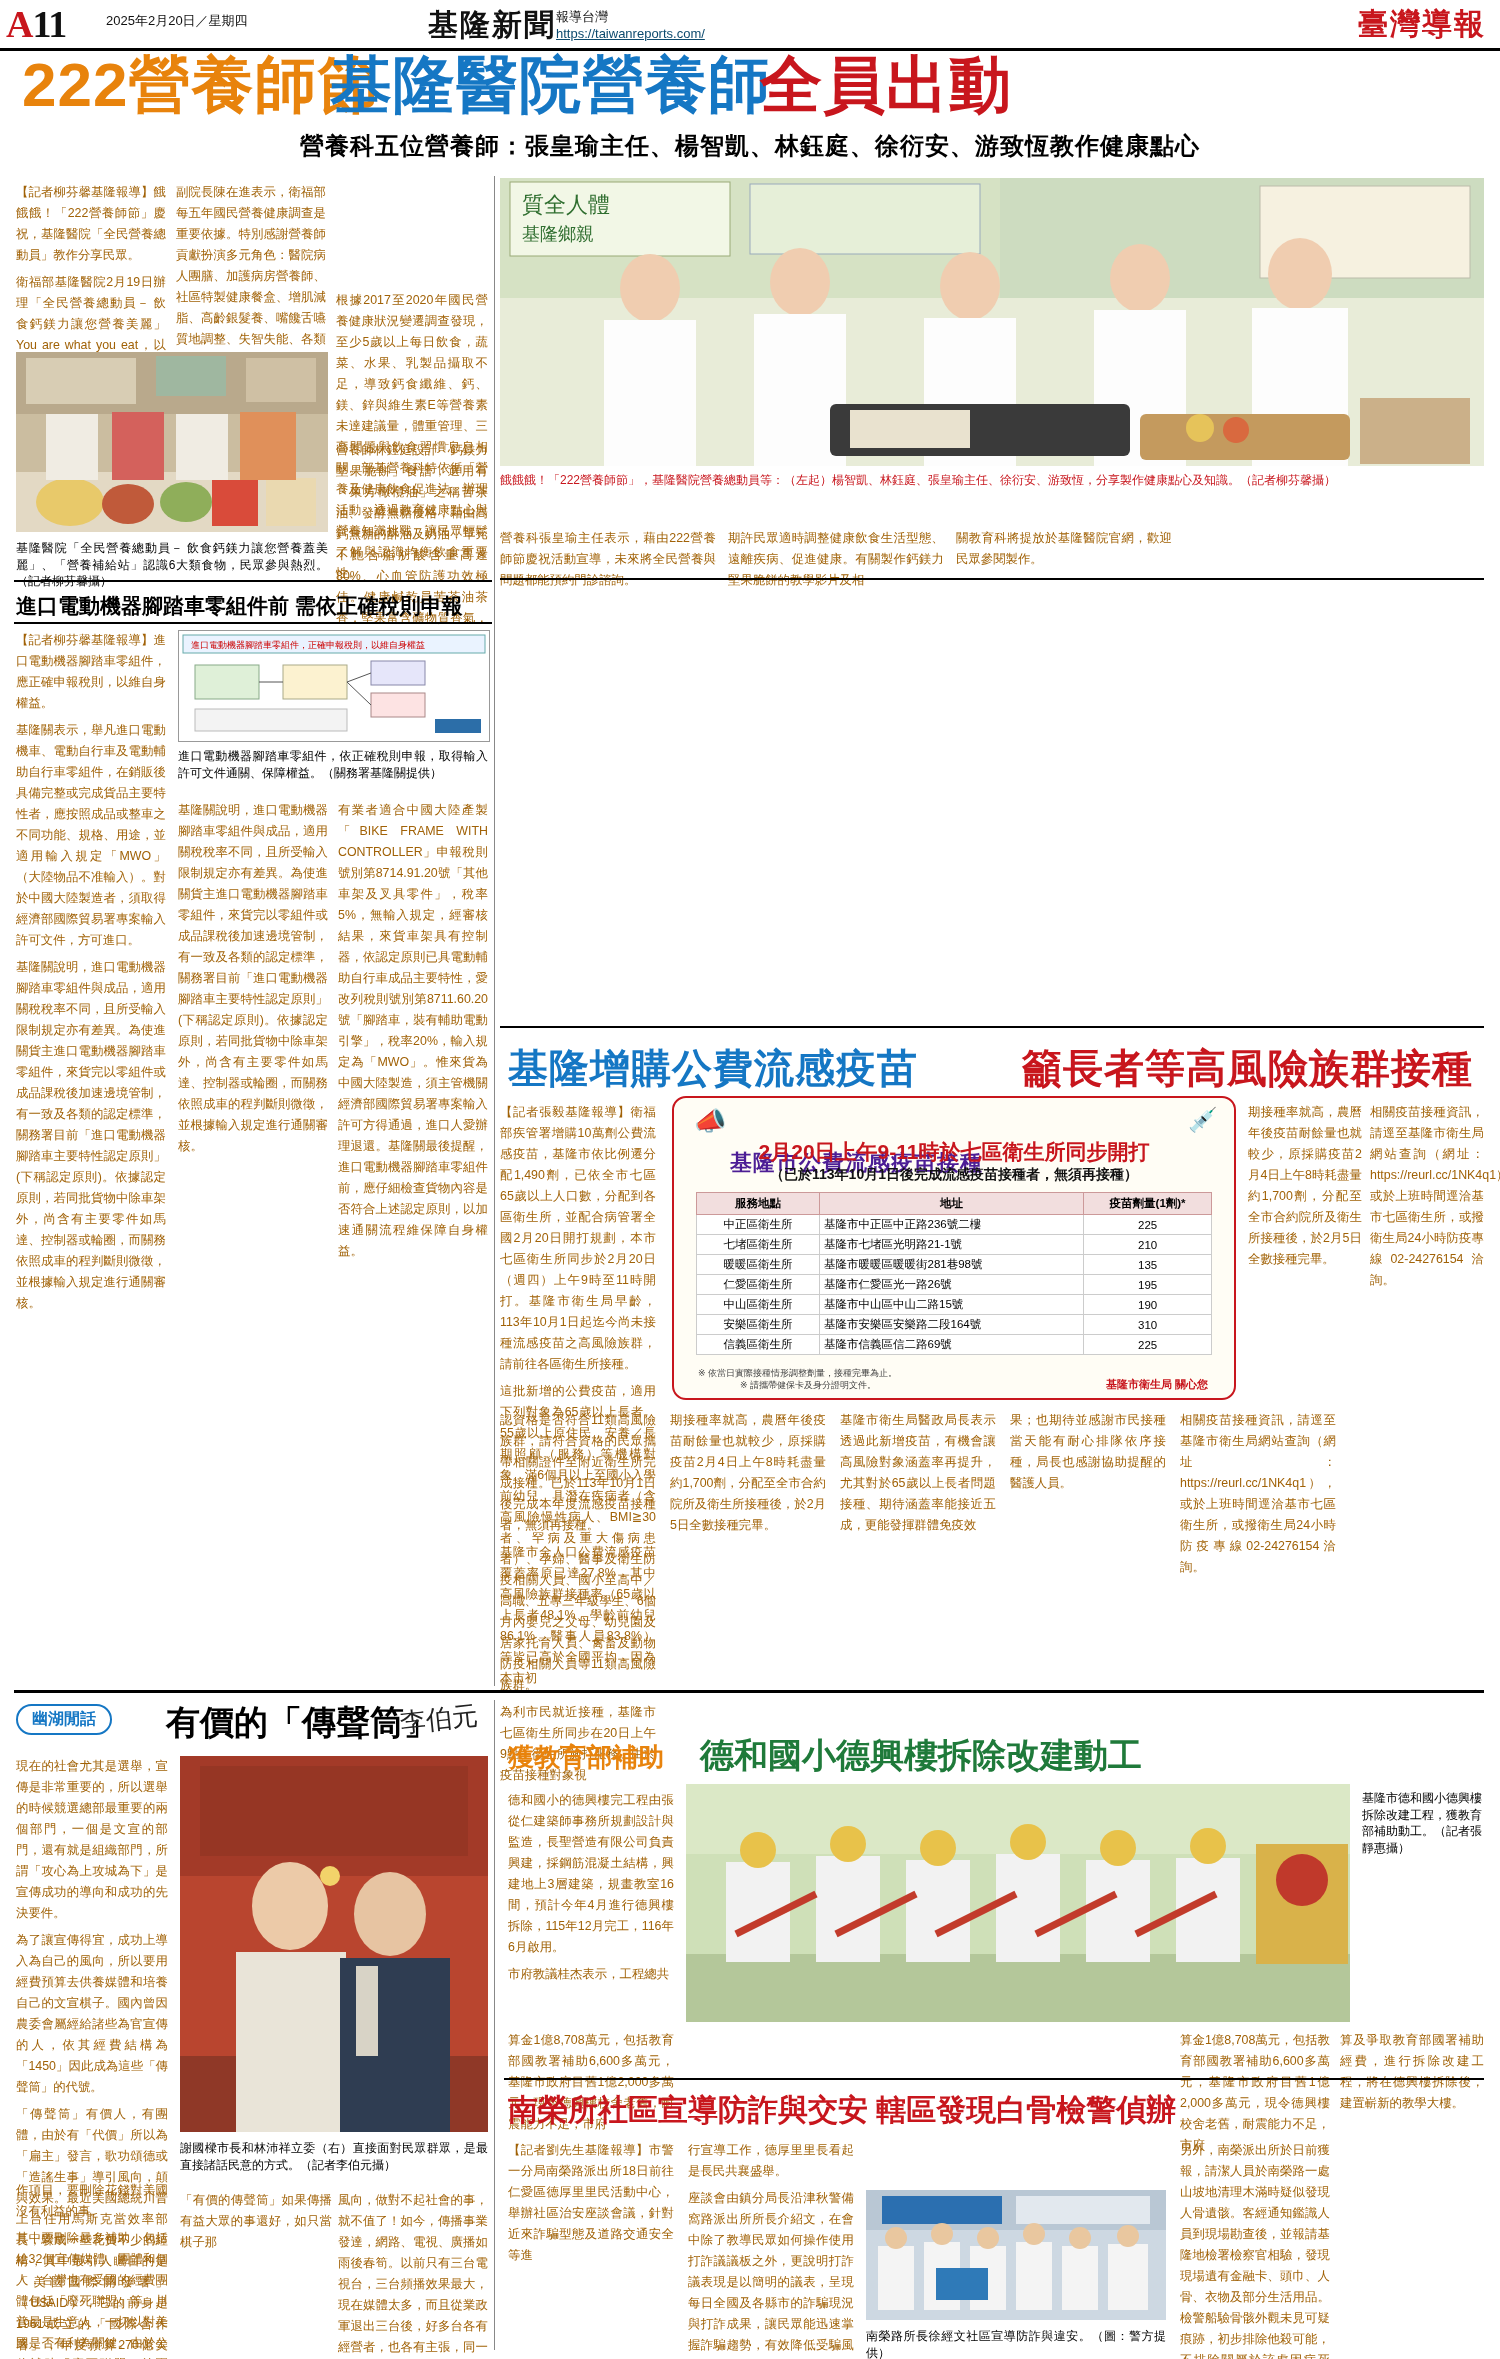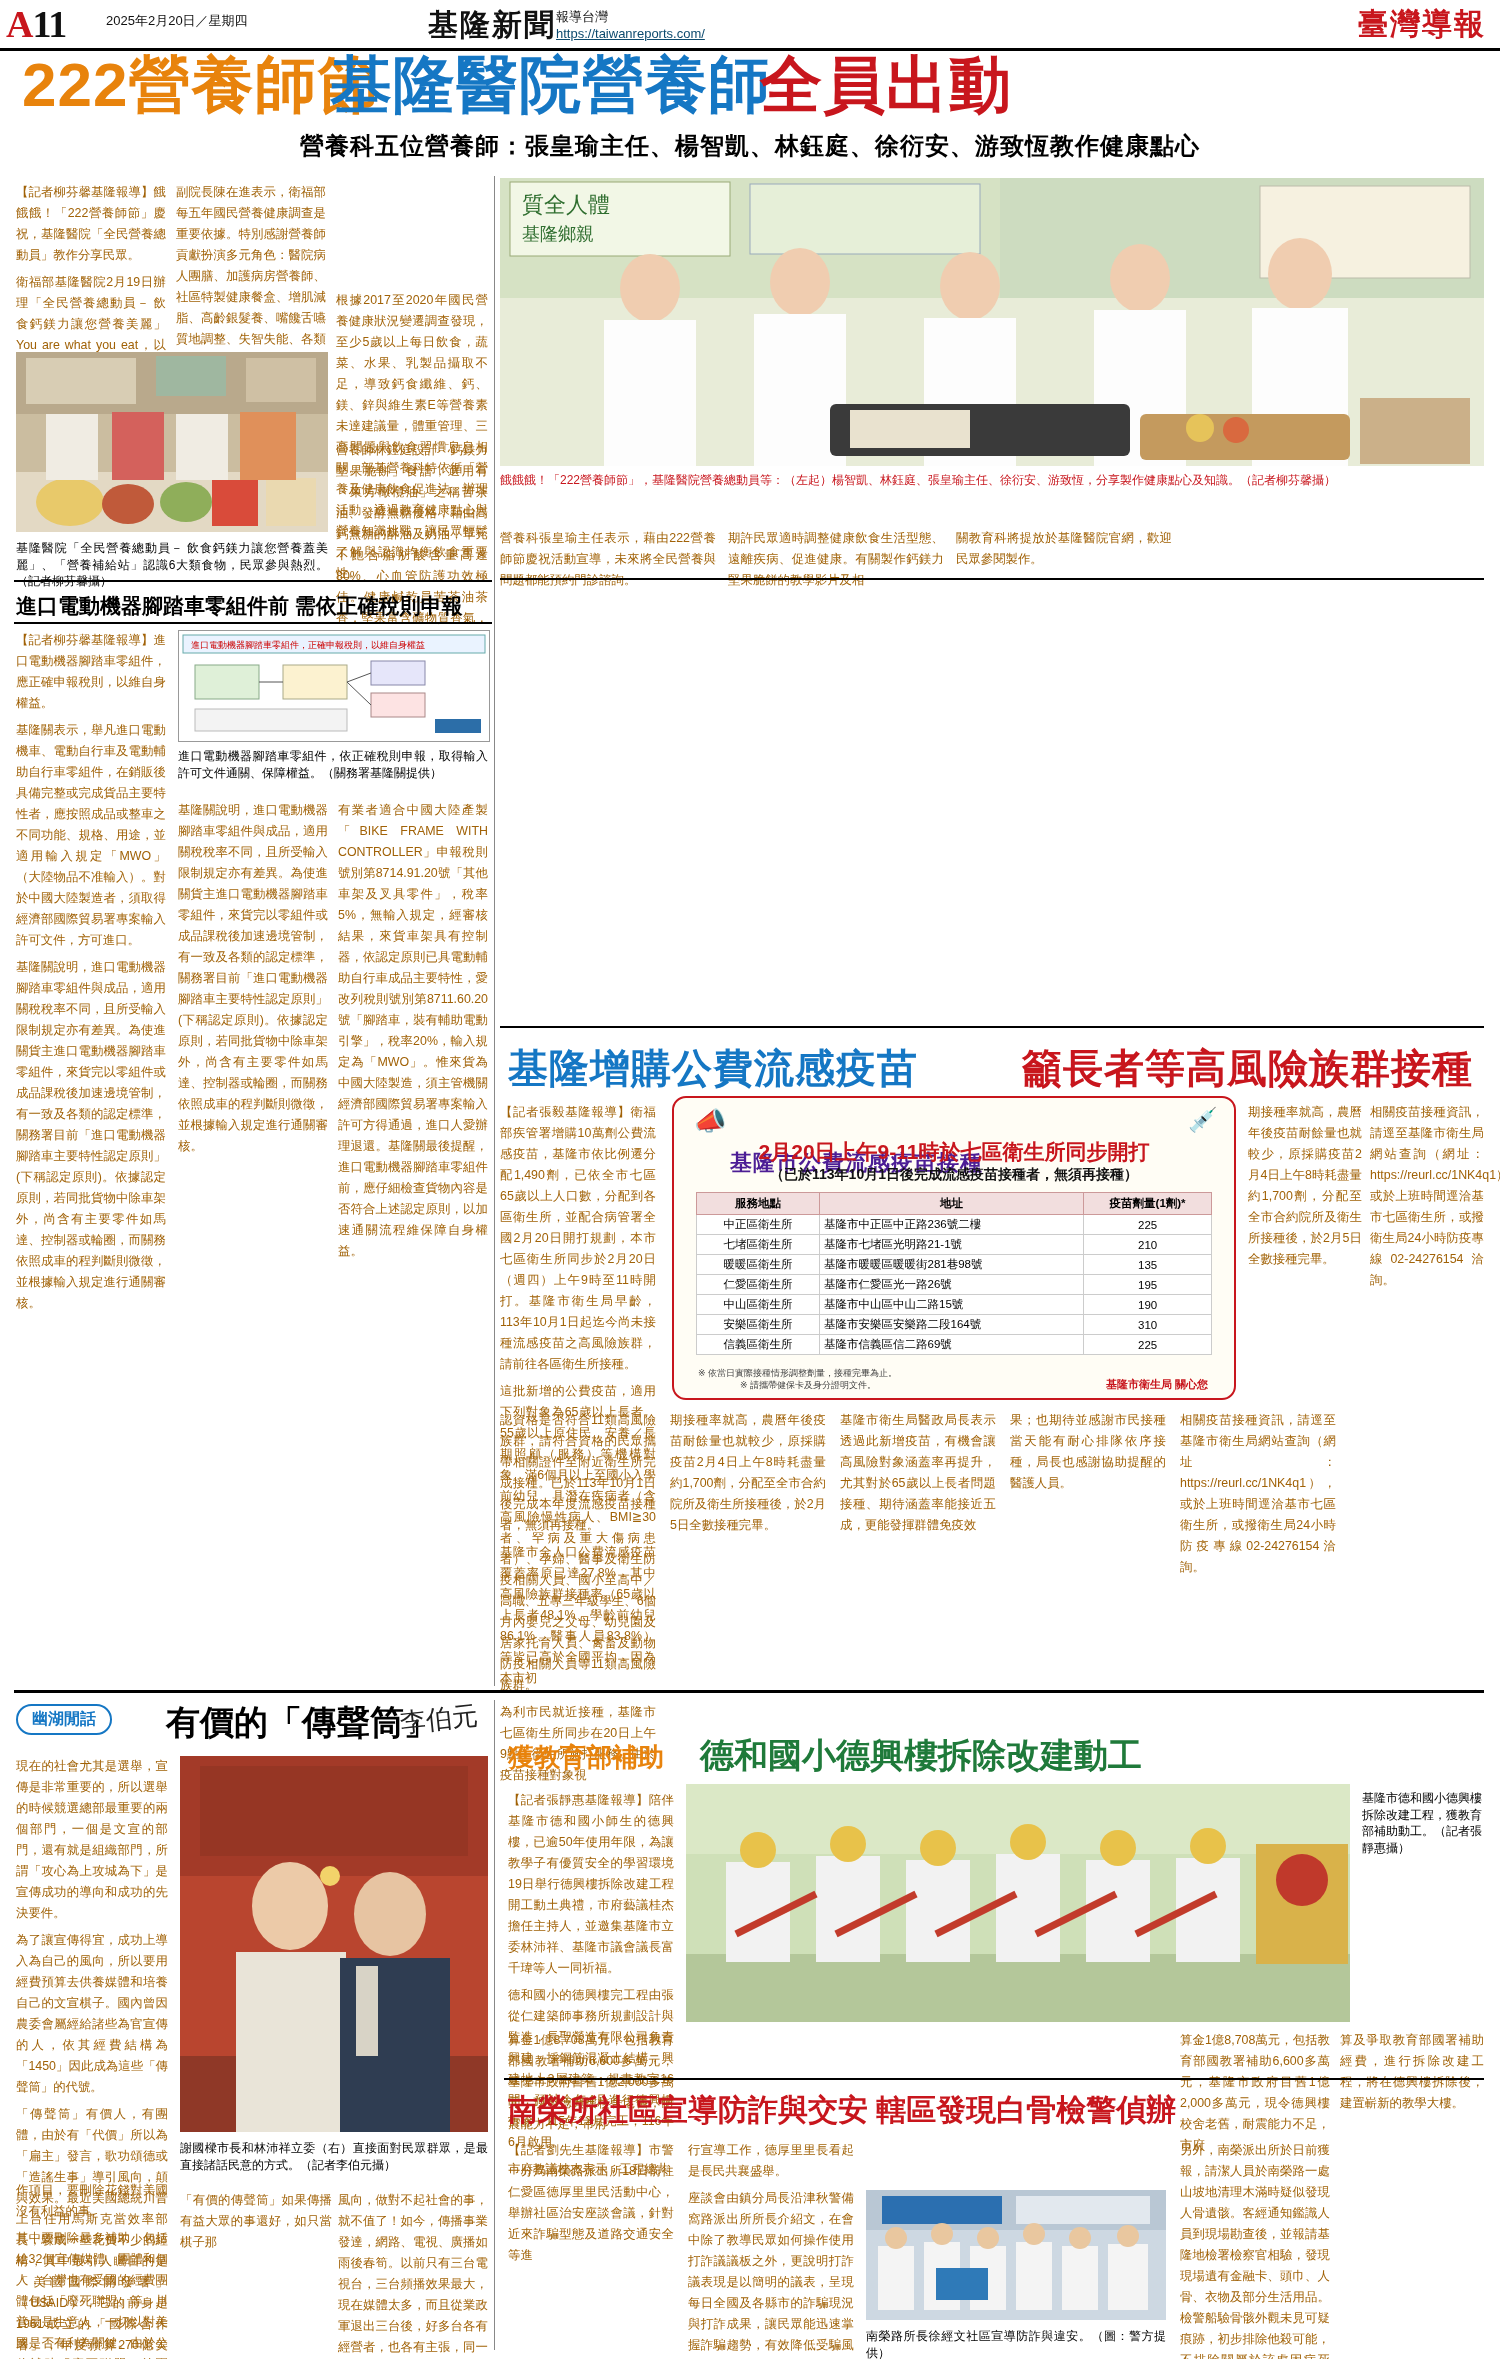--- a/index.html
+++ b/index.html
@@ -350,21 +350,20 @@
     <p>「有價的傳聲筒」如果傳播有益大眾的事還好，如只當棋子那</p>
   </div>
   <div class="col" style="left:338px;top:2190px;width:150px;">
     <p>風向，做對不起社會的事，就不值了！如今，傳播事業發達，網路、電視、廣播如雨後春筍。以前只有三台電視台，三台頻播效果最大，現在媒體太多，而且從業政軍退出三台後，好多台各有經營者，也各有主張，同一事件，角度各異，甚至打起對台，以最近發生的曹興誠和陳亞強等事，真假如何，各有不同解讀，非打官司由法院判定不可。</p>
   </div>
 
   <div class="hl5a">獲教育部補助</div>
   <div class="hl5b">德和國小德興樓拆除改建動工</div>
 
   <div class="col" style="left:508px;top:1790px;width:166px;">
-    <p>【記者張靜惠基隆報導】陪伴基隆市德和國小師生的德興樓，已逾50年使用年限，為讓教學子有優質安全的學習環境19日舉行德興樓拆除改建工程開工動土典禮，市府藝議桂杰擔任主持人，並邀集基隆市立委林沛祥、基隆市議會議長富千瑋等人一同祈福。</p>
     <p>德和國小的德興樓完工程由張從仁建築師事務所規劃設計與監造，長聖營造有限公司負責興建，採鋼筋混凝土結構，興建地上3層建築，規畫教室16間，預計今年4月進行德興樓拆除，115年12月完工，116年6月啟用。</p>
     <p>市府教議桂杰表示，工程總共</p>
   </div>
 
   <div class="imgbox p-grass" style="left:686px;top:1784px;width:664px;height:238px;">
     <svg class="ph" viewBox="0 0 664 238" preserveAspectRatio="none">
       <rect width="664" height="238" fill="#cfe0b8"></rect>
       <rect x="0" y="0" width="664" height="70" fill="#dbe8c6"></rect>
       <rect x="0" y="170" width="664" height="68" fill="#b4c79a"></rect>
       <g fill="#f2f2f2">

